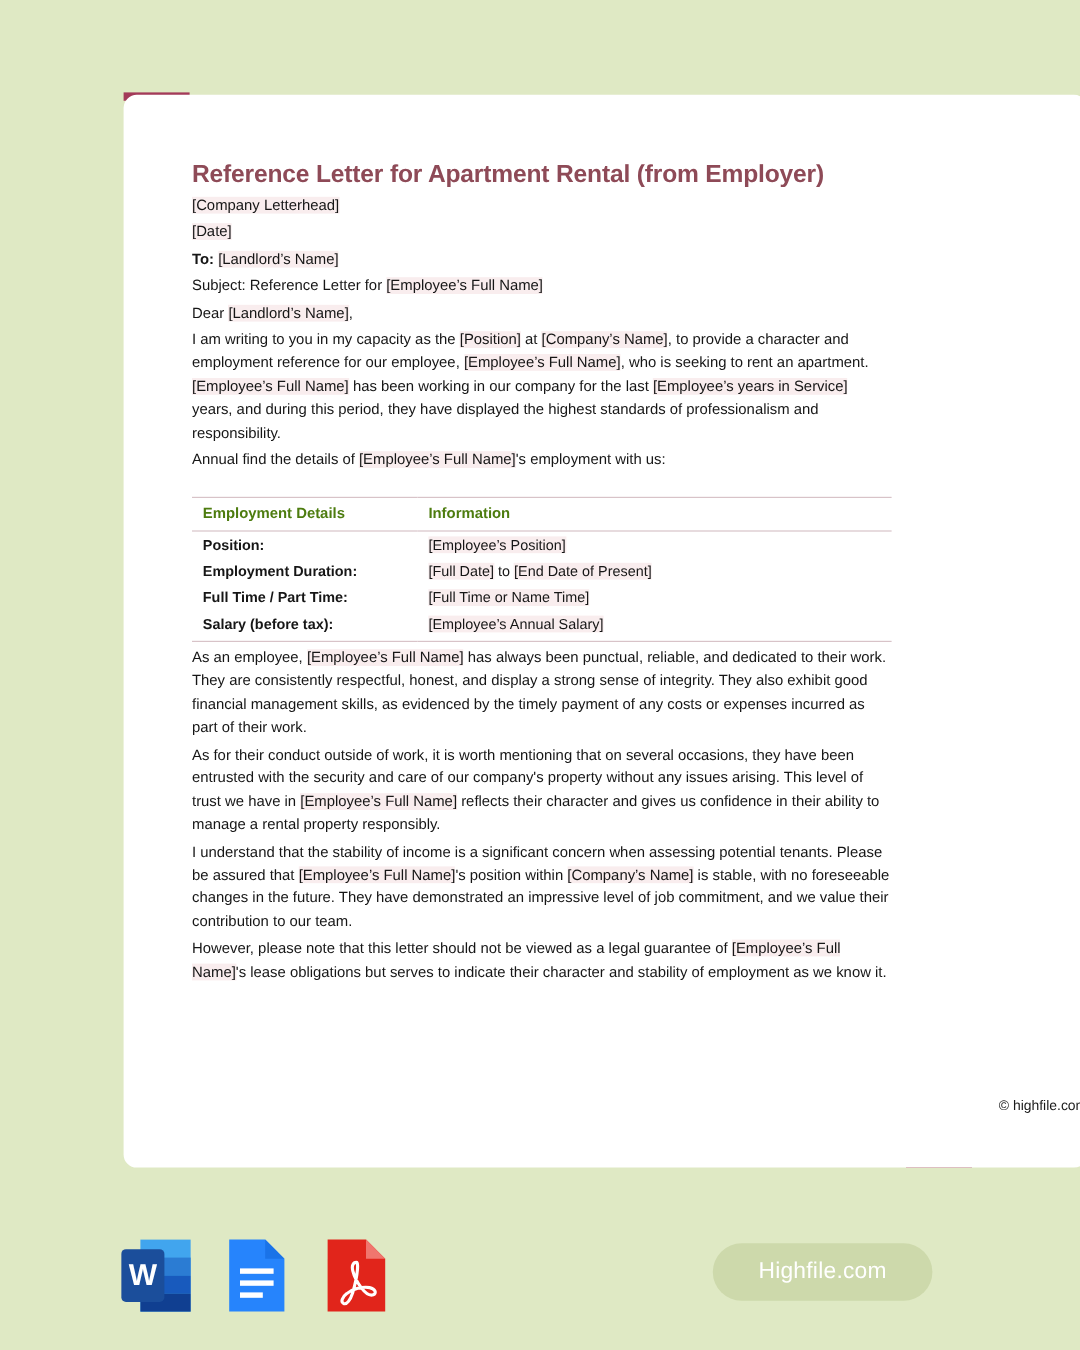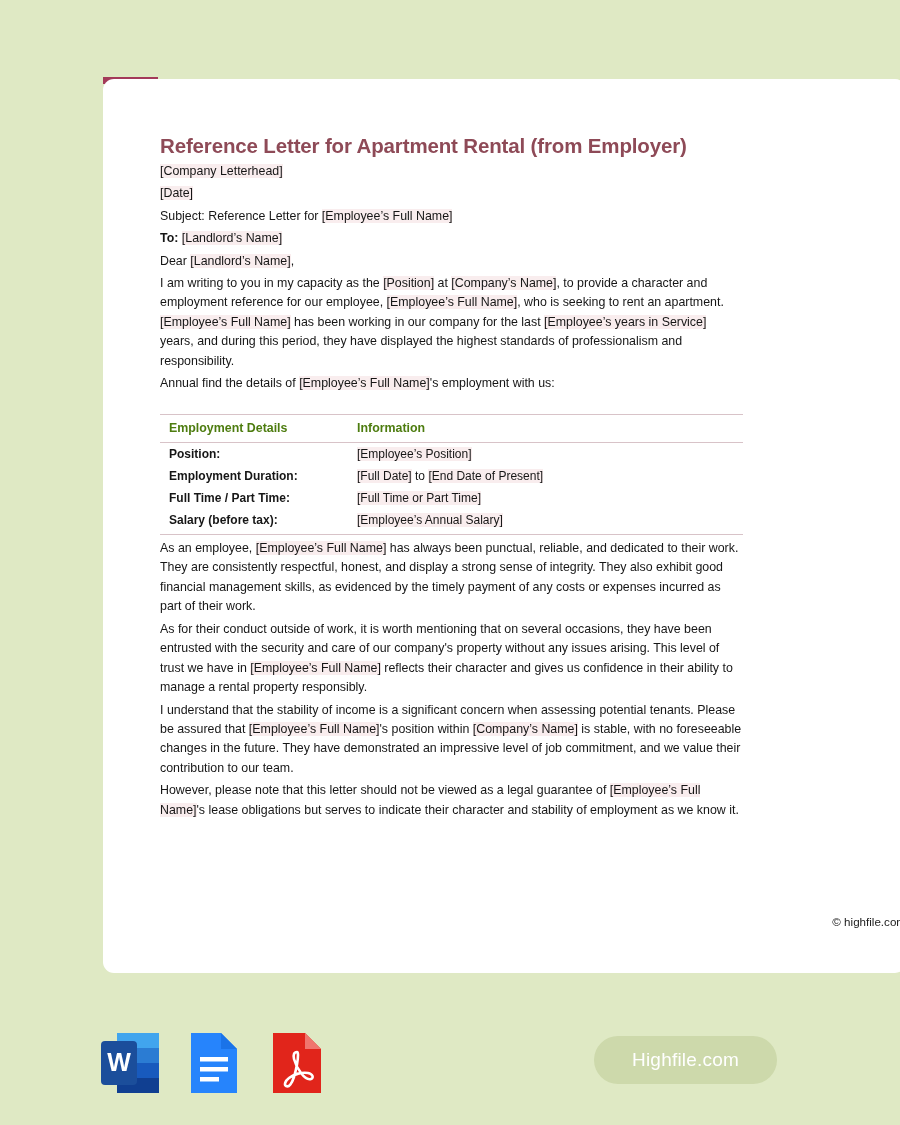--- a/index.html
+++ b/index.html
@@ -165,25 +165,25 @@
 
     <p class="para first-after-title">
       <span class="ph">[Company Letterhead]</span>
     </p>
 
     <p class="para">
       <span class="ph">[Date]</span>
     </p>
 
     <p class="para">
+      <span class="bold">To:</span><span> </span><span class="ph">[Landlord’s Name]</span>
+    </p>
+
+    <p class="para">
       <span>Subject: Reference Letter for </span><span class="ph">[Employee’s Full Name]</span>
-    </p>
-
-    <p class="para">
-      <span class="bold">To:</span><span> </span><span class="ph">[Landlord’s Name]</span>
     </p>
 
     <p class="para">
       <span>Dear </span><span class="ph">[Landlord’s Name]</span><span>,</span>
     </p>
 
     <p class="para">
       <span>I am writing to you in my capacity as the </span><span class="ph">[Position]</span><span> at </span><span class="ph">[Company’s Name]</span><span>, to provide a character and employment reference for our employee, </span><span class="ph">[Employee’s Full Name]</span><span>, who is seeking to rent an apartment. </span><span class="ph">[Employee’s Full Name]</span><span> has been working in our company for the last </span><span class="ph">[Employee’s years in Service]</span><span> years, and during this period, they have displayed the highest standards of professionalism and responsibility.</span>
     </p>
 
@@ -202,21 +202,21 @@
         <tr>
           <td class="col-label">Position:</td>
           <td><span class="ph">[Employee’s Position]</span></td>
         </tr>
         <tr>
           <td class="col-label">Employment Duration:</td>
           <td><span class="ph">[Full Date]</span><span> to </span><span class="ph">[End Date of Present]</span></td>
         </tr>
         <tr>
           <td class="col-label">Full Time / Part Time:</td>
-          <td><span class="ph">[Full Time or Part Time]</span></td>
+          <td><span class="ph">[Full Time or Name Time]</span></td>
         </tr>
         <tr>
           <td class="col-label">Salary (before tax):</td>
           <td><span class="ph">[Employee’s Annual Salary]</span></td>
         </tr>
       </tbody>
     </table>
 
     <p class="para table-gap-after">
       <span>As an employee, </span><span class="ph">[Employee’s Full Name]</span><span> has always been punctual, reliable, and dedicated to their work. They are consistently respectful, honest, and display a strong sense of integrity. They also exhibit good financial management skills, as evidenced by the timely payment of any costs or expenses incurred as part of their work.</span>

